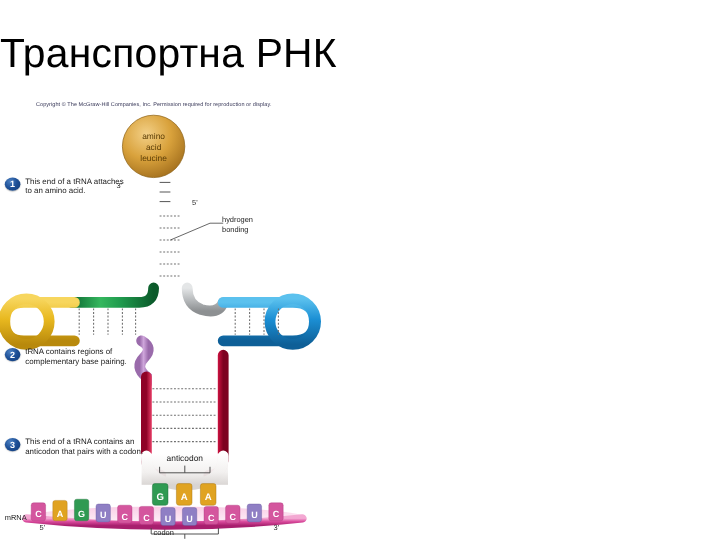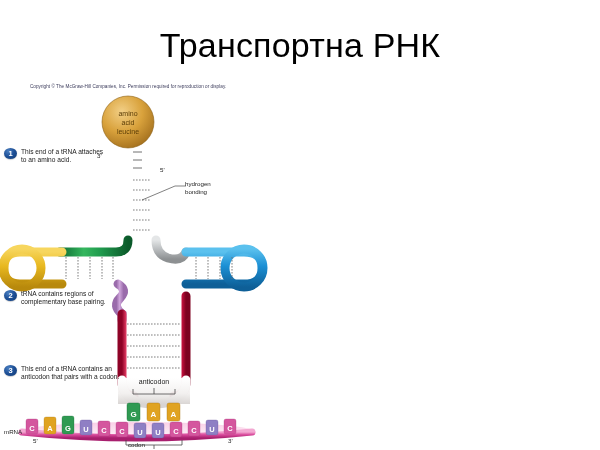--- a/index.html
+++ b/index.html
@@ -14,21 +14,21 @@
     position: relative;
     width: 600px; height: 450px;
     background: #ffffff;
   }
 
   
   .title {
     position: absolute;
     left: 0; top: 26px;
     width: 600px;
-    text-align: center;
+    text-align: left;
     font-size: 34px;
     color: #000000;
     font-weight: 400;
     letter-spacing: 0.2px;
     white-space: nowrap;
   }
 
   
   .copyright {
     position: absolute;

